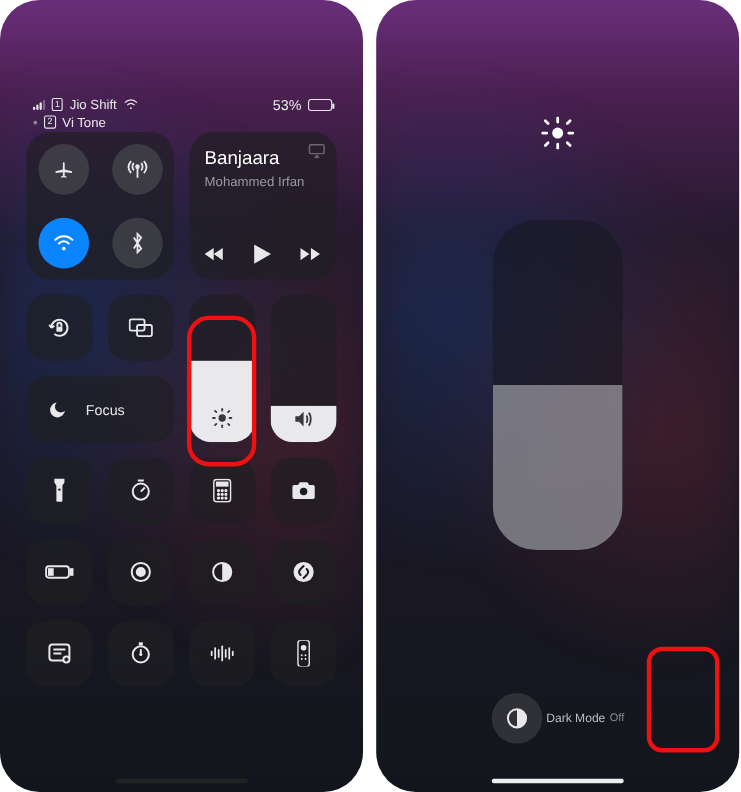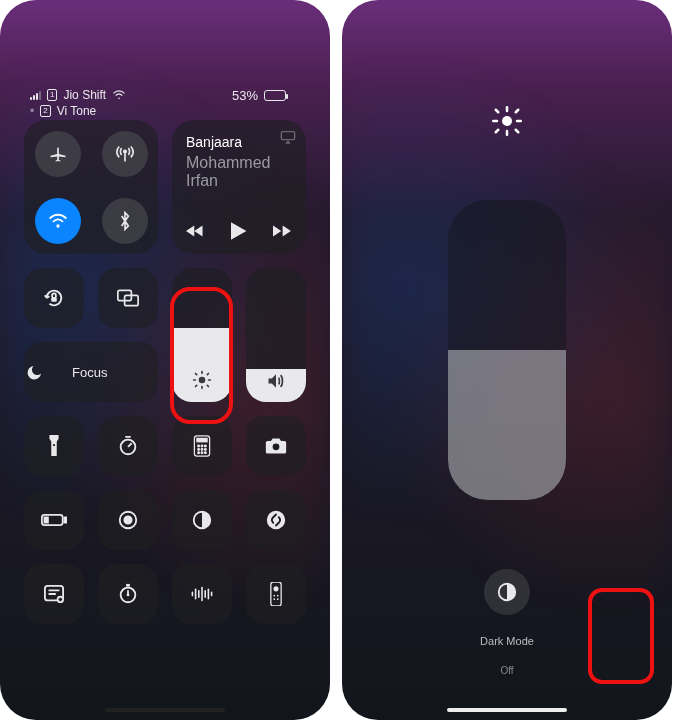--- a/index.html
+++ b/index.html
@@ -28,21 +28,21 @@
 }
 .status-bar {
   position: relative;
   height: 90px;
   color: #e8e8ea;
   font-size: 13px;
   font-weight: 500;
 }
 .status-left { position: absolute; left: 30px; top: 88px; display:flex; flex-direction:column; gap:2px;}
 .status-left .row { display:flex; align-items:center; gap:6px; font-size:12px;}
-.status-right { position: absolute; right: 44px; top: 88px; display:flex; align-items:center; gap:6px;}
+.status-right { position: absolute; right: 28px; top: 88px; display:flex; align-items:center; gap:6px;}
 .sim-box { display:inline-block; border:1px solid #e8e8ea; border-radius:2px; font-size:8px; padding:0 2px; line-height:10px;}
 .signal-bars { display:inline-flex; gap:1px; align-items:flex-end; height:10px;}
 .signal-bars i { width:2px; background:#e8e8ea; display:inline-block; border-radius:1px;}
 .signal-bars i:nth-child(1){height:3px}
 .signal-bars i:nth-child(2){height:5px}
 .signal-bars i:nth-child(3){height:7px}
 .signal-bars i:nth-child(4){height:9px; opacity:.35}
 .battery-wrap{display:inline-flex;align-items:center;gap:3px}
 .battery{width:22px;height:11px;border:1px solid #e8e8ea;border-radius:3px;position:relative;padding:1px}
 .battery:after{content:"";position:absolute;right:-3px;top:3px;width:2px;height:5px;background:#e8e8ea;border-radius:1px}
@@ -80,22 +80,22 @@
 }
 .btn-circle.active{background:#0a84ff}
 .media-card{
   grid-column: span 2; grid-row: span 2; height:134px;
   border-radius:22px;
   background: rgba(30,30,34,.65);
   padding:14px;
   display:flex;flex-direction:column;gap:8px;
   position:relative;
 }
-.media-title{color:#fff;font-size:14px}
-.media-sub{color:#9a9aa0;font-size:16px;margin-top:-4px}
+.media-title{color:#fff;font-size:17px}
+.media-sub{color:#9a9aa0;font-size:12px;margin-top:-4px}
 .media-airplay{position:absolute;top:10px;right:10px;opacity:.6}
 .media-controls{margin-top:auto;display:flex;gap:26px;justify-content:center;align-items:center}
 .s1{width:60px;height:60px}
 .s2{width:134px;height:60px; grid-column: span 2}
 .vslider{
   width:60px; grid-row: span 2; height:134px; border-radius:20px;
   background: rgba(30,30,36,.7);
   position:relative; overflow:hidden;
 }
 .vslider .fill{position:absolute;left:0;right:0;bottom:0;background:#e9e9ec;display:flex;align-items:flex-end;justify-content:center;padding-bottom:12px}
@@ -113,21 +113,21 @@
   background: rgba(20,22,28,.5);
   overflow:hidden;
 }
 .big-slider .fill{position:absolute;left:0;right:0;bottom:0;background:rgba(230,230,235,.45);height:50%}
 .sun-top{position:absolute;left:50%;top:106px;transform:translateX(-50%);color:#fff}
 
 .bottom-row{
   position:absolute; left:0;right:0; bottom:44px;
   display:flex; justify-content:center; gap:28px;
 }
-.bottom-item{display:flex;flex-direction:column;align-items:center;gap:20px;color:#bcbcc2;font-size:11px}
+.bottom-item{display:flex;flex-direction:row;align-items:center;gap:4px;color:#bcbcc2;font-size:11px}
 .bottom-item .circle{width:46px;height:46px;border-radius:50%;background:rgba(60,60,66,.7);display:flex;align-items:center;justify-content:center;color:#e8e8ea}
 .bottom-item.active .circle{background:#0a84ff;color:#fff}
 .bottom-item .sub{font-size:10px;color:#8a8a90;margin-top:-2px}
 
 svg{display:block}
 .ico{color:#e8e8ea}
 .ico-dark{color:#3a3a3e}
 </style>
 </head>
 <body>
@@ -251,21 +251,21 @@
 
     <div class="vslider volume" style="grid-row: span 2;">
       <div class="fill">
         <svg class="ico-dark" width="20" height="18" viewBox="0 0 24 20" fill="currentColor">
             <path d="M3 7h4l5-5v16l-5-5H3z"></path>
             <path d="M15 6c1.5 1 1.5 7 0 8M17.5 3c3 2.5 3 11.5 0 14" fill="none" stroke="currentColor" stroke-width="2"></path>
           </svg>
       </div>
     </div>
 
-    <div class="module s2 dark" style="padding-left:2px;justify-content:flex-start;gap:28px">
+    <div class="module s2 dark" style="padding-left:20px;justify-content:flex-start;gap:16px">
       <svg class="ico" width="18" height="18" viewBox="0 0 24 24" fill="currentColor">
           <path d="M20 14A9 9 0 1110 4a7 7 0 0010 10z"></path>
         </svg>
       <span style="font-size:13px">Focus</span>
     </div>
 
     <div class="module s1 dark">
       <svg class="ico" width="14" height="22" viewBox="0 0 14 24" fill="currentColor">
           <path d="M2 0h10v4l-2 3v15a1 1 0 01-1 1H5a1 1 0 01-1-1V7L2 4z"></path>
           <circle cx="7" cy="11" r="1.2" fill="#1d1d20"></circle>

